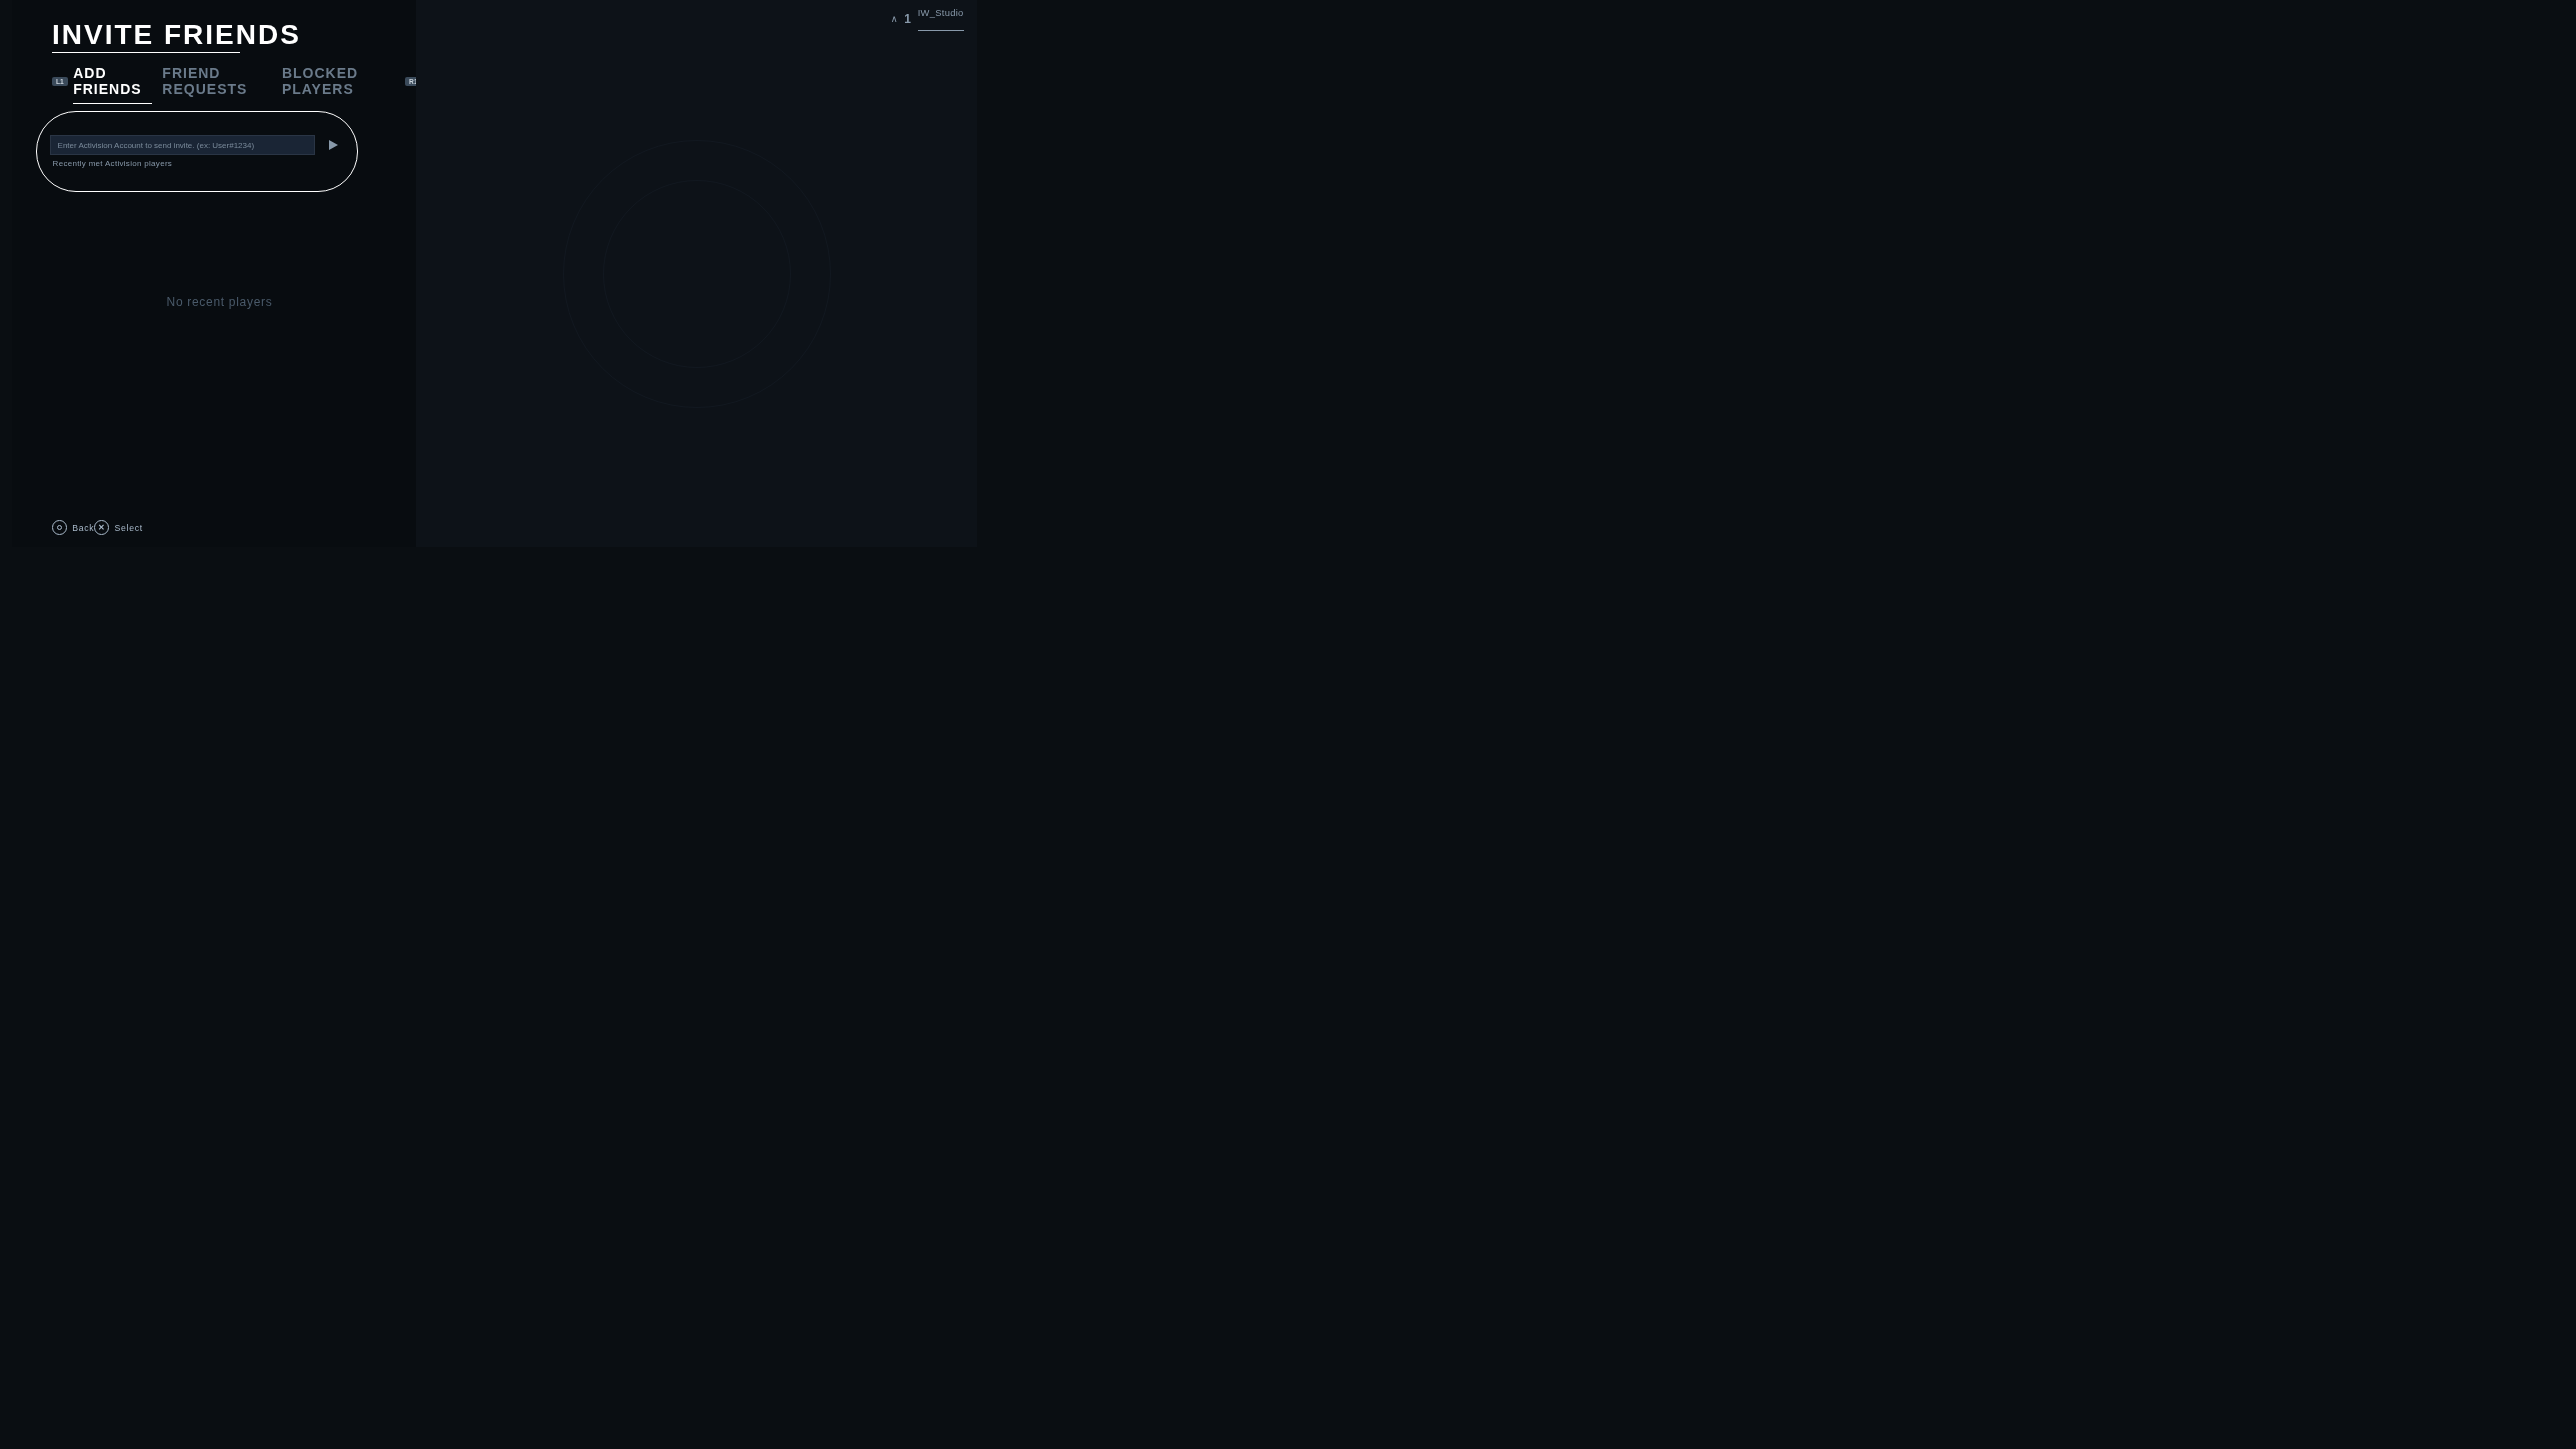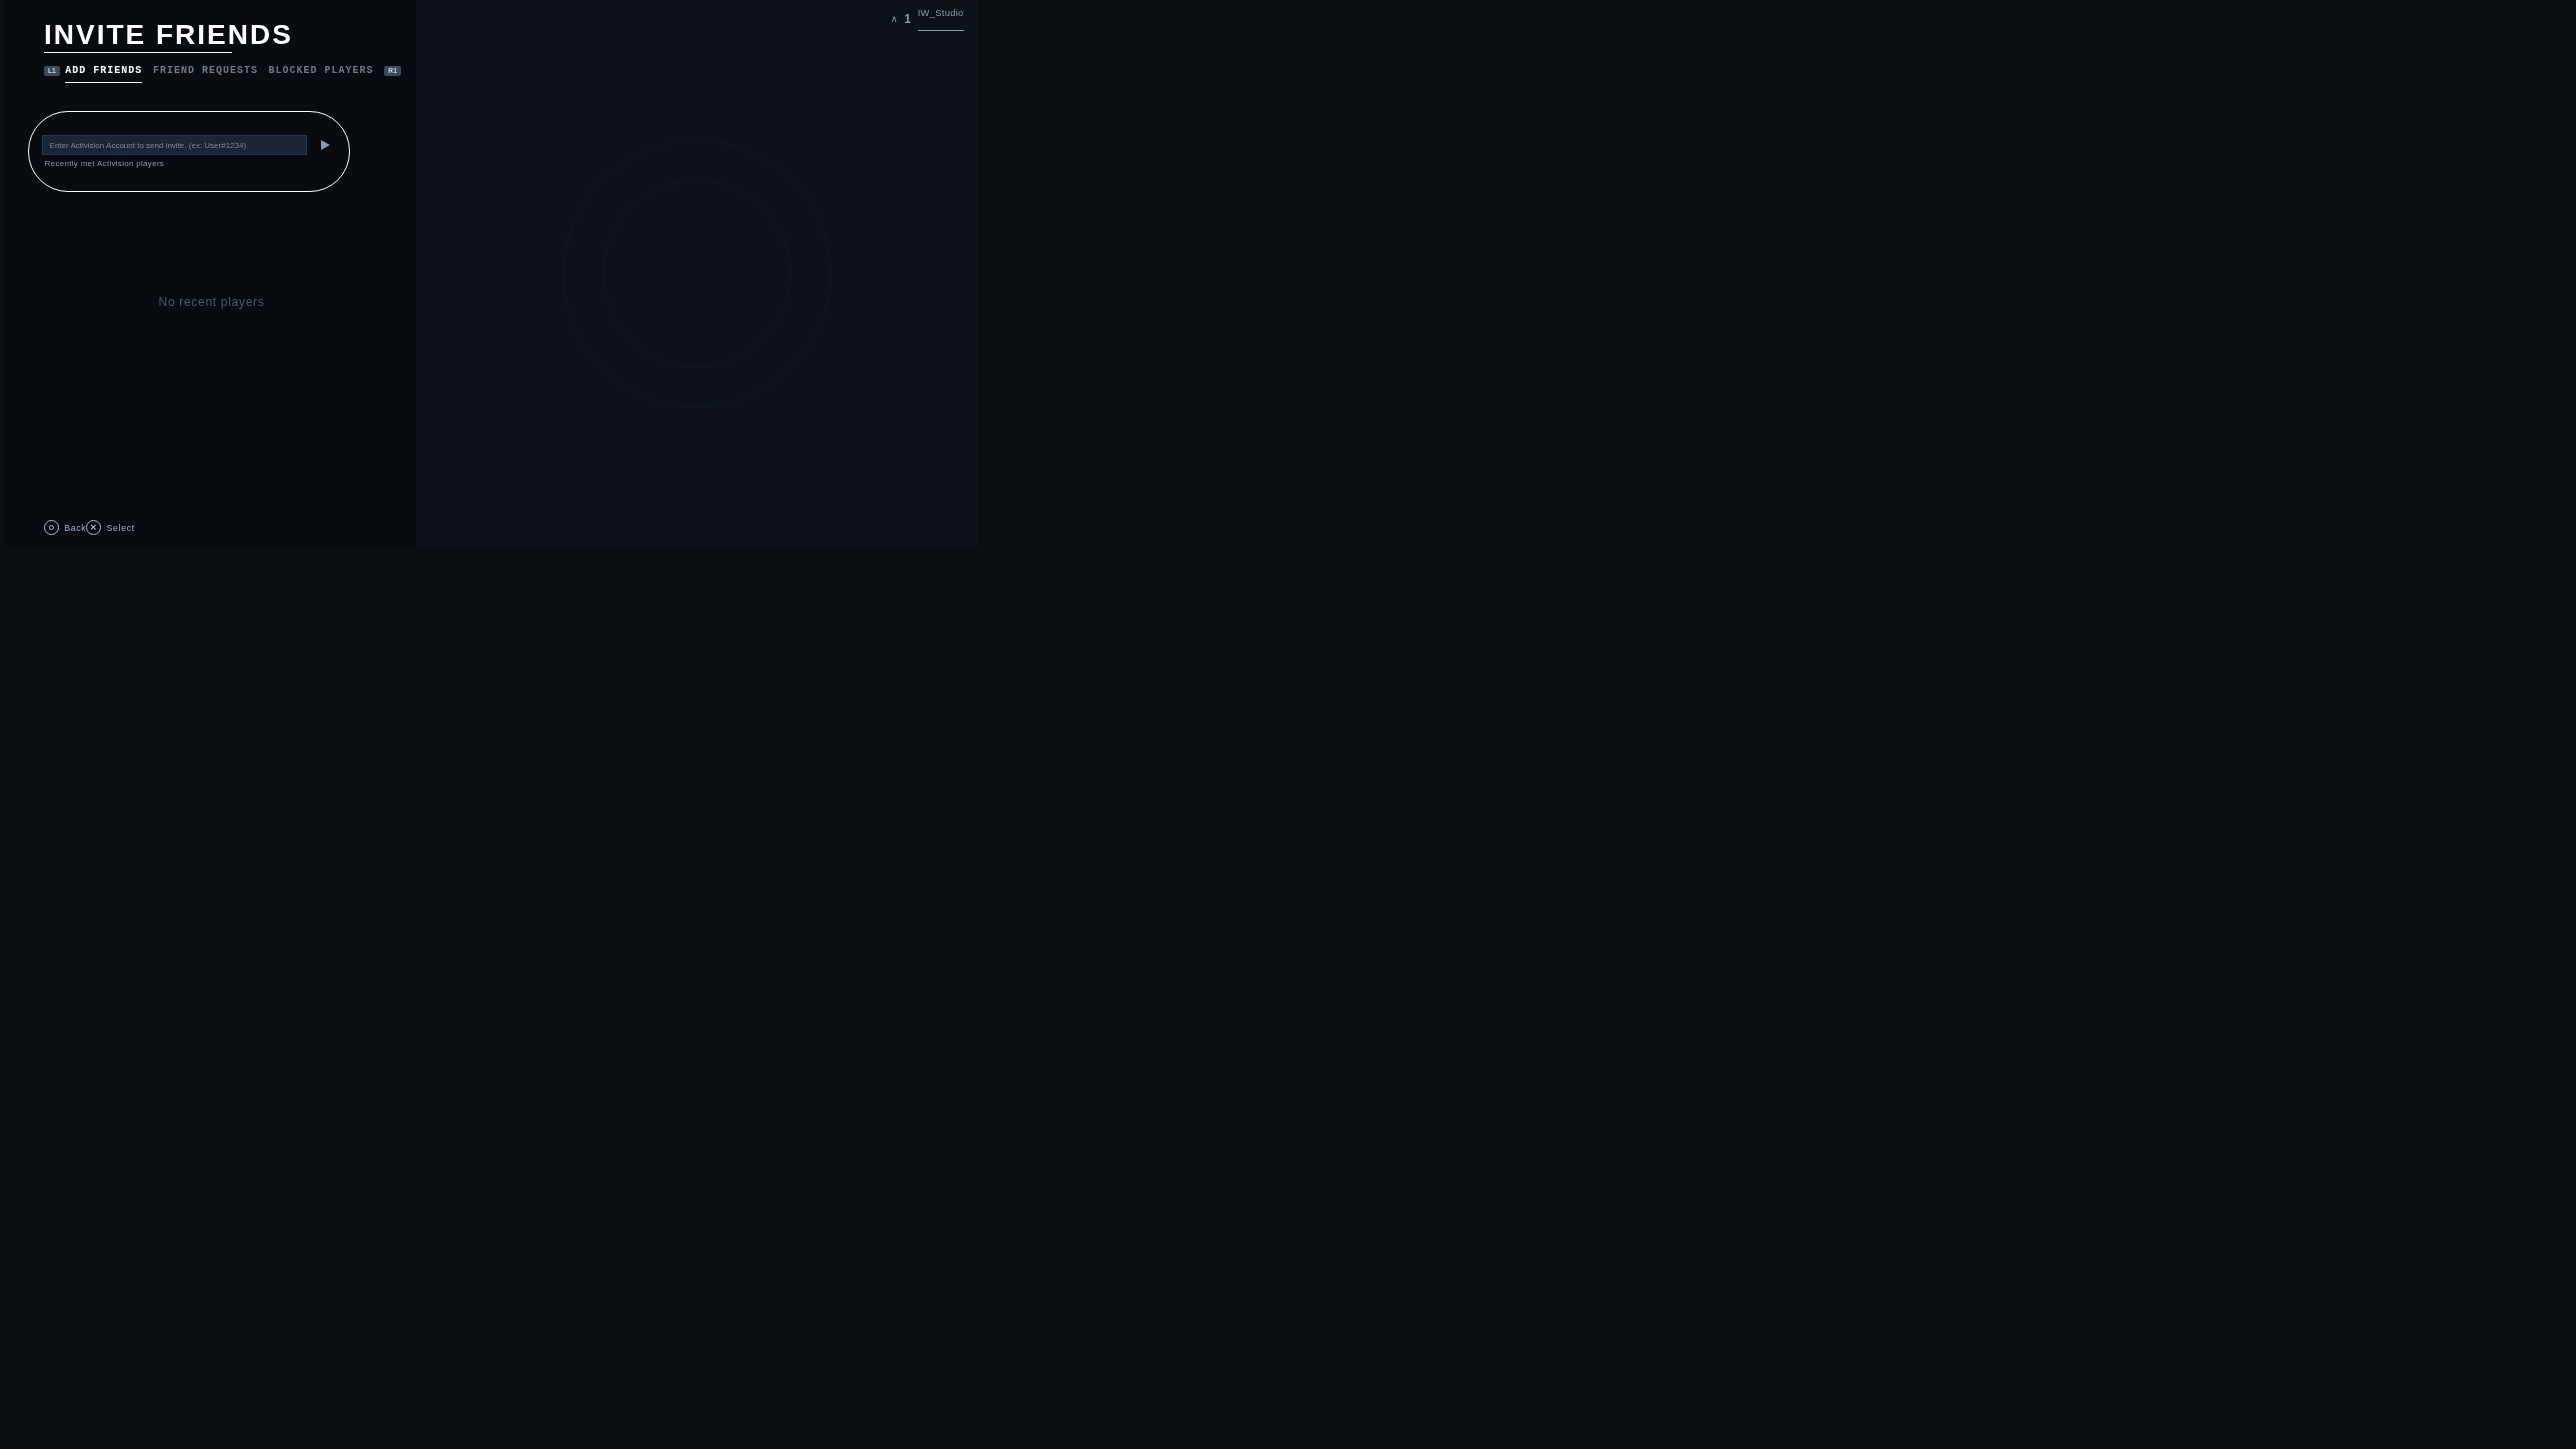--- a/index.html
+++ b/index.html
@@ -14,21 +14,21 @@
       background: #0a0e12;
       font-family: 'Arial', sans-serif;
       color: #ffffff;
       overflow: hidden;
       position: relative;
     }
 
     
     .left-panel {
       position: absolute;
-      left: 4px;
+      left: 12px;
       top: 0;
       width: 416px;
       height: 100%;
       background: #080c10;
       border-right: 0.7px solid #1a2030;
     }
 
     
     .right-panel {
       position: absolute;
@@ -142,28 +142,27 @@
       color: #ccd5dd;
       font-size: 6.7px;
       font-weight: bold;
       padding: 1.3px 4px;
       border-radius: 2px;
       margin-right: 5.4px;
     }
 
     .tab-item {
       color: #6a7a8a;
-      font-size: 10px;
+      font-size: 14px;
       font-weight: bold;
       letter-spacing: 1px;
       text-transform: uppercase;
       padding: 5.4px 10.7px 5.4px 0;
       cursor: pointer;
       position: relative;
-      font-family: Liberation Mono, monospace;
     }
 
     .tab-item.active {
       color: #ffffff;
     }
 
     .tab-item.active::after {
       content: '';
       position: absolute;
       bottom: -1.3px;

